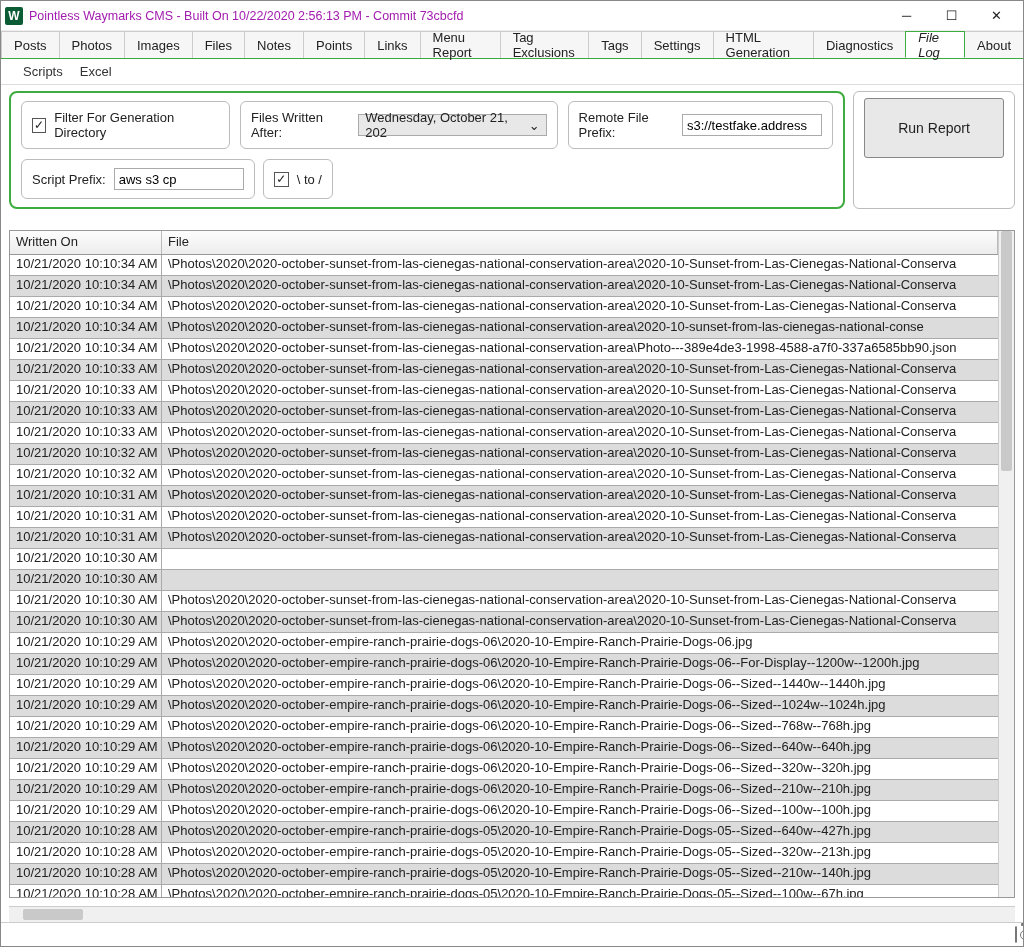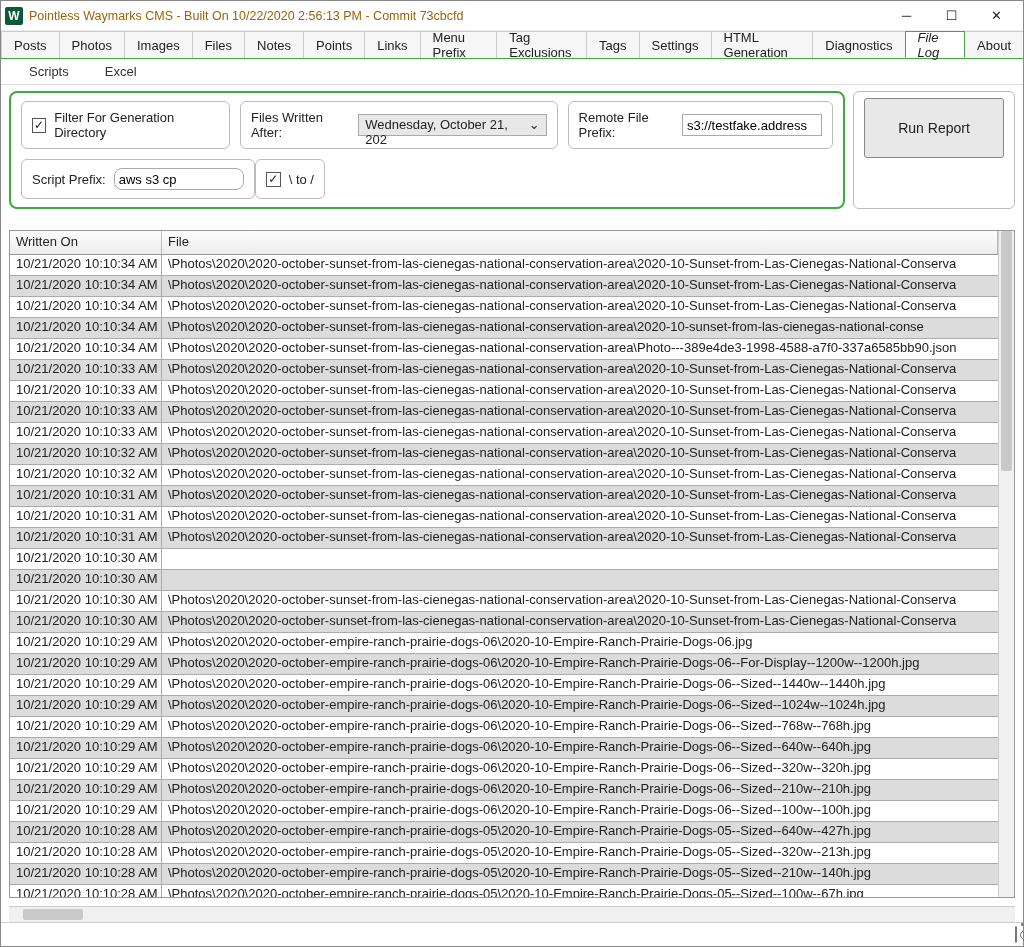--- a/index.html
+++ b/index.html
@@ -1,33 +1,33 @@
 <!DOCTYPE html>
 <html><head>
 <meta charset="utf-8">
 <style>
   * { box-sizing: border-box; margin: 0; padding: 0; }
   body { font-family: "Segoe UI", Tahoma, sans-serif; font-size: 13px; background: #fff; color: #222; }
   .window { width: 1024px; height: 947px; border: 1px solid #888; position: relative; overflow: hidden; display: flex; flex-direction: column; }
   .titlebar { height: 30px; display: flex; align-items: center; padding: 0 4px; background: #fff; border-bottom: 1px solid #eee; }
   .app-icon { width: 18px; height: 18px; background: #0b5b34; color: #fff; font-weight: bold; font-size: 12px; display: flex; align-items: center; justify-content: center; border-radius: 2px; margin-right: 6px; }
-  .title-text { flex: 1; font-size: 12.5px; color: #a16207; }
+  .title-text { flex: 1; font-size: 12.5px; color: #a21caf; }
   .win-controls { display: flex; }
   .win-btn { width: 45px; height: 28px; display: flex; align-items: center; justify-content: center; color: #222; cursor: pointer; font-size: 13px; }
   .tabstrip { height: 28px; display: flex; border-bottom: 1px solid #3dab3d; background: #fff; }
   .tab { padding: 4px 12px; border: 1px solid #ccc; border-bottom: none; margin-right: -1px; background: #f6f6f6; cursor: pointer; font-size: 13px; display: flex; align-items: center; }
   .tab.active { background: #fff; border-color: #3dab3d; border-bottom: 1px solid #fff; position: relative; z-index: 2; font-style: italic; }
-  .toolbar2 { height: 26px; display: flex; align-items: center; padding: 0 28px; gap: 36px; border-bottom: 1px solid #ddd; }
+  .toolbar2 { height: 26px; display: flex; align-items: center; padding: 0 22px; gap: 17px; border-bottom: 1px solid #ddd; }
   .toolbar2 a { color: #333; text-decoration: none; cursor: pointer; }
   .filters { border: 2px solid #3dab3d; border-radius: 8px; margin: 6px 8px; padding: 8px 10px; display: flex; flex-wrap: nowrap; align-items: flex-start; gap: 10px; }
   .filter-group { border: 1px solid #bcbcbc; border-radius: 6px; padding: 8px 10px; display: flex; align-items: center; gap: 8px; background: #fff; }
   .filter-row { display: flex; flex-direction: column; gap: 10px; }
   .chk { width: 15px; height: 15px; border: 1px solid #555; display: inline-flex; align-items: center; justify-content: center; font-size: 12px; }
   input.txt, .combo { border: 1px solid #aaa; padding: 2px 4px; font-size: 13px; font-family: inherit; height: 22px; }
-  .combo { background: #e8e8e8; width: 200px; display: inline-flex; align-items: flex-start; justify-content: space-between; padding: 2px 6px; }
+  .combo { background: #e8e8e8; width: 200px; display: inline-flex; align-items: center; justify-content: space-between; padding: 2px 6px; }
   .run-btn { width: 140px; height: 60px; border: 1px solid #888; background: #e8e8e8; border-radius: 3px; cursor: pointer; display: flex; align-items: center; justify-content: center; font-size: 14px; }
   .run-wrap { border: 1px solid #bcbcbc; border-radius: 6px; padding: 6px 10px; }
   .grid-wrap { flex: 1; margin: 15px 8px 8px 8px; border: 1px solid #999; position: relative; overflow: hidden; display: flex; }
   .grid { flex: 1; overflow: hidden; }
   .grid-header { display: flex; background: linear-gradient(#fdfdfd,#ececec); border-bottom: 1px solid #999; height: 24px; }
   .gh-cell { padding: 3px 6px; border-right: 1px solid #bbb; font-size: 13px; }
   .gh-written { width: 152px; }
   .gh-file { flex: 1; }
   .grid-body { overflow: hidden; }
   .row { display: flex; height: 21px; border-bottom: 1px solid #aaa; white-space: nowrap; }
@@ -59,21 +59,21 @@
   </div>
 
   <div class="tabstrip" id="tabstrip">
       <div class="tab">Posts</div>
       <div class="tab">Photos</div>
       <div class="tab">Images</div>
       <div class="tab">Files</div>
       <div class="tab">Notes</div>
       <div class="tab">Points</div>
       <div class="tab">Links</div>
-      <div class="tab">Menu Prefix</div>
+      <div class="tab">Menu Report</div>
       <div class="tab">Tag Exclusions</div>
       <div class="tab">Tags</div>
       <div class="tab">Settings</div>
       <div class="tab">HTML Generation</div>
       <div class="tab">Diagnostics</div>
       <div class="tab active">File Log</div>
       <div class="tab">About</div>
     </div>
 
   <div class="toolbar2">
@@ -94,24 +94,24 @@
             <span class="combo">
               <span>Wednesday, October 21, 202</span>
               <span>⌄</span>
             </span>
           </div>
           <div class="filter-group">
             <span>Remote File Prefix:</span>
             <input class="txt" style="width: 140px;" value="s3://testfake.address">
           </div>
         </div>
-        <div style="display:flex; gap:0;">
+        <div style="display:flex; gap:8px;">
           <div class="filter-group">
             <span>Script Prefix:</span>
-            <input class="txt" style="width: 130px; border-radius: 8px;" value="aws s3 cp">
+            <input class="txt" style="width: 130px;" value="aws s3 cp">
           </div>
           <div class="filter-group">
             <span class="chk">✓</span>
             <span>\ to /</span>
           </div>
         </div>
       </div>
     </div>
     <div class="run-wrap" style="margin:6px 8px 6px 0;">
       <div class="run-btn">

